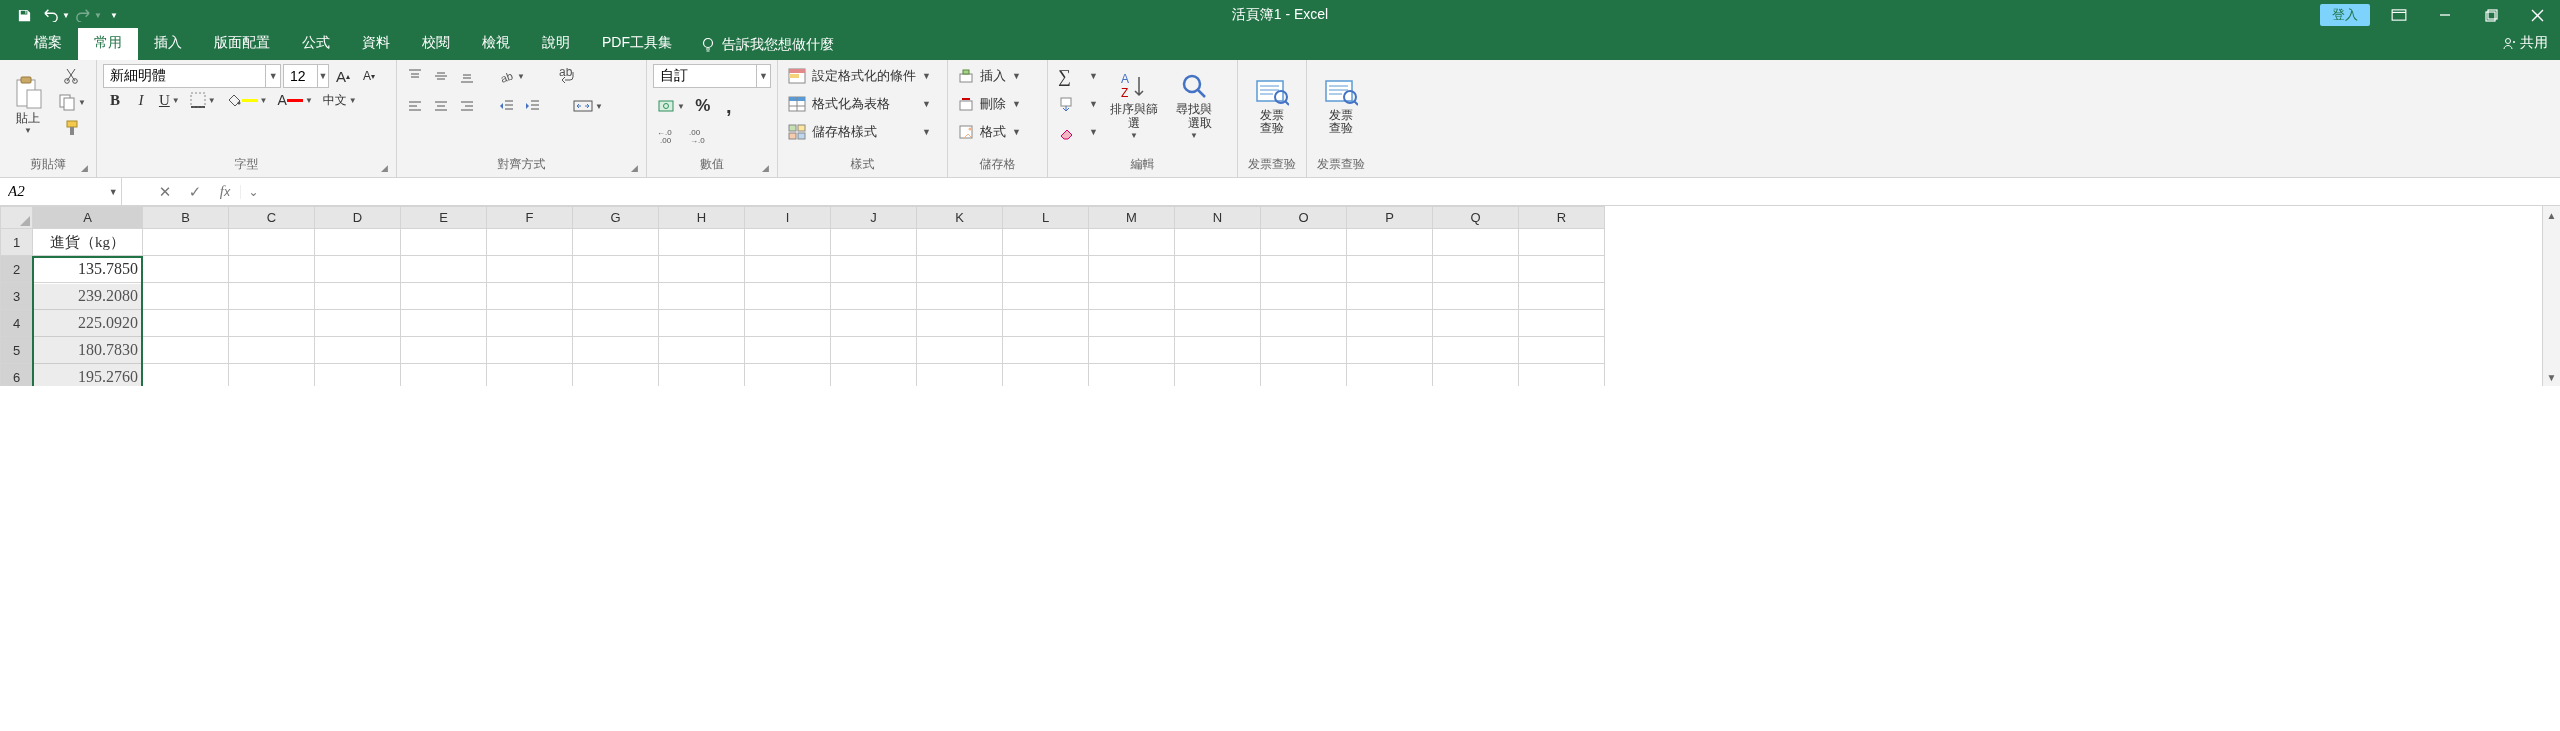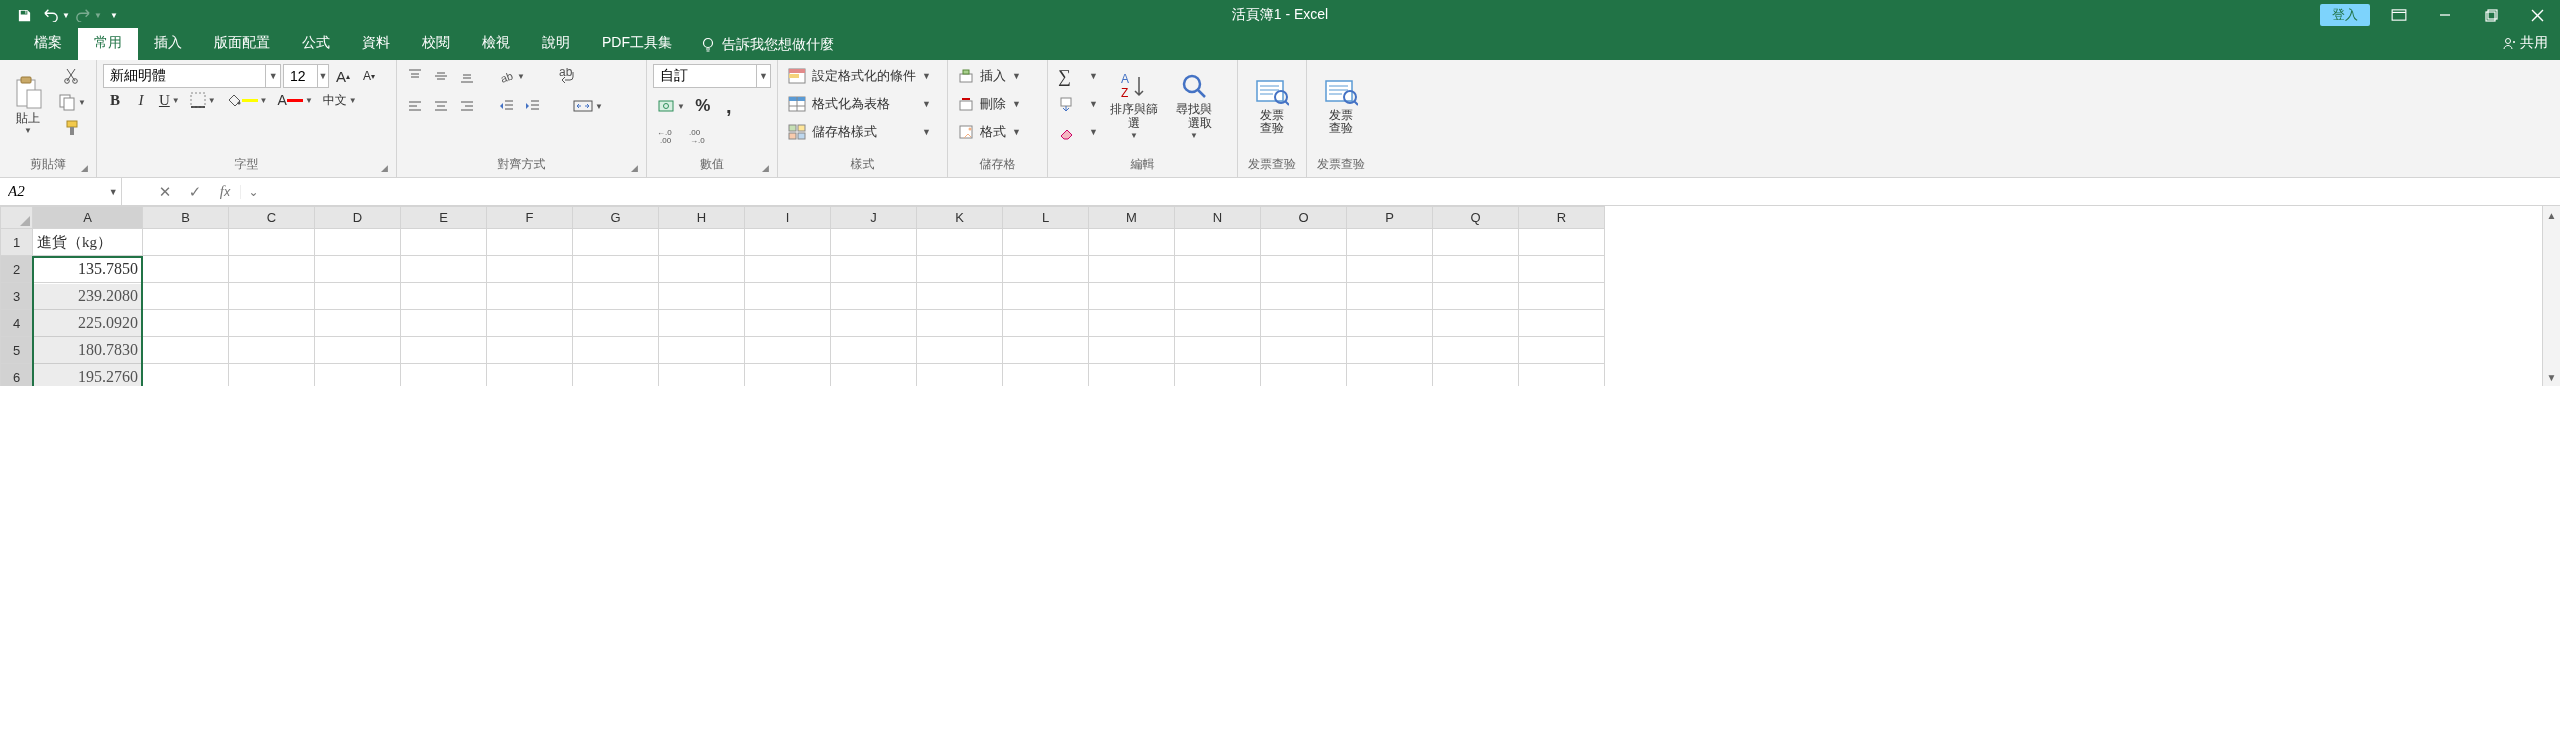--- a/index.html
+++ b/index.html
@@ -54,21 +54,21 @@
 
 .gridwrap { display:flex; height:180px; position:relative; }
 .grid { border-collapse:collapse; table-layout:fixed; }
 .grid th, .grid td { border:1px solid #d4d4d4; font-weight:normal; }
 .grid .colh { background:#e6e6e6; height:22px; text-align:center; font-size:13px; color:#333; }
 .grid .colh.sel { background:#d2d2d2; }
 .grid .rowh { background:#e6e6e6; width:32px; text-align:center; font-size:13px; color:#333; }
 .grid .rowh.sel { background:#d2d2d2; }
 .grid td.cell { height:27px; width:86px; padding:0 4px; font-size:16px; text-align:right; font-family:"Times New Roman",serif;}
 .grid td.cell.colA { width:110px; }
-.grid td.cell.hdrcell { text-align:left; font-family:"Microsoft JhengHei"; font-size:15px;}
+.grid td.cell.hdrcell { text-align:center; font-family:"Microsoft JhengHei"; font-size:15px;}
 .corner { width:32px; height:22px; background:#e6e6e6; border:1px solid #d4d4d4; position:relative;}
 .corner::after { content:""; position:absolute; right:2px; bottom:2px; width:0; height:0; border-style:solid; border-width:0 0 10px 10px; border-color:transparent transparent #b0b0b0 transparent;}
 .selbox { position:absolute; border:2px solid #217346; pointer-events:none; }
 .selbox .handle { position:absolute; right:-4px; bottom:-4px; width:7px; height:7px; background:#217346; border:1px solid #fff;}
 .vscroll { width:18px; background:#f3f3f3; border-left:1px solid #d4d4d4; display:flex; flex-direction:column; align-items:center;}
 .vscroll .arr { height:18px; width:100%; display:flex; align-items:center; justify-content:center; color:#666; font-size:10px;}
 .selshade { position:absolute; background:rgba(180,180,180,.25); pointer-events:none;}
 </style>
 </head>
 <body>

